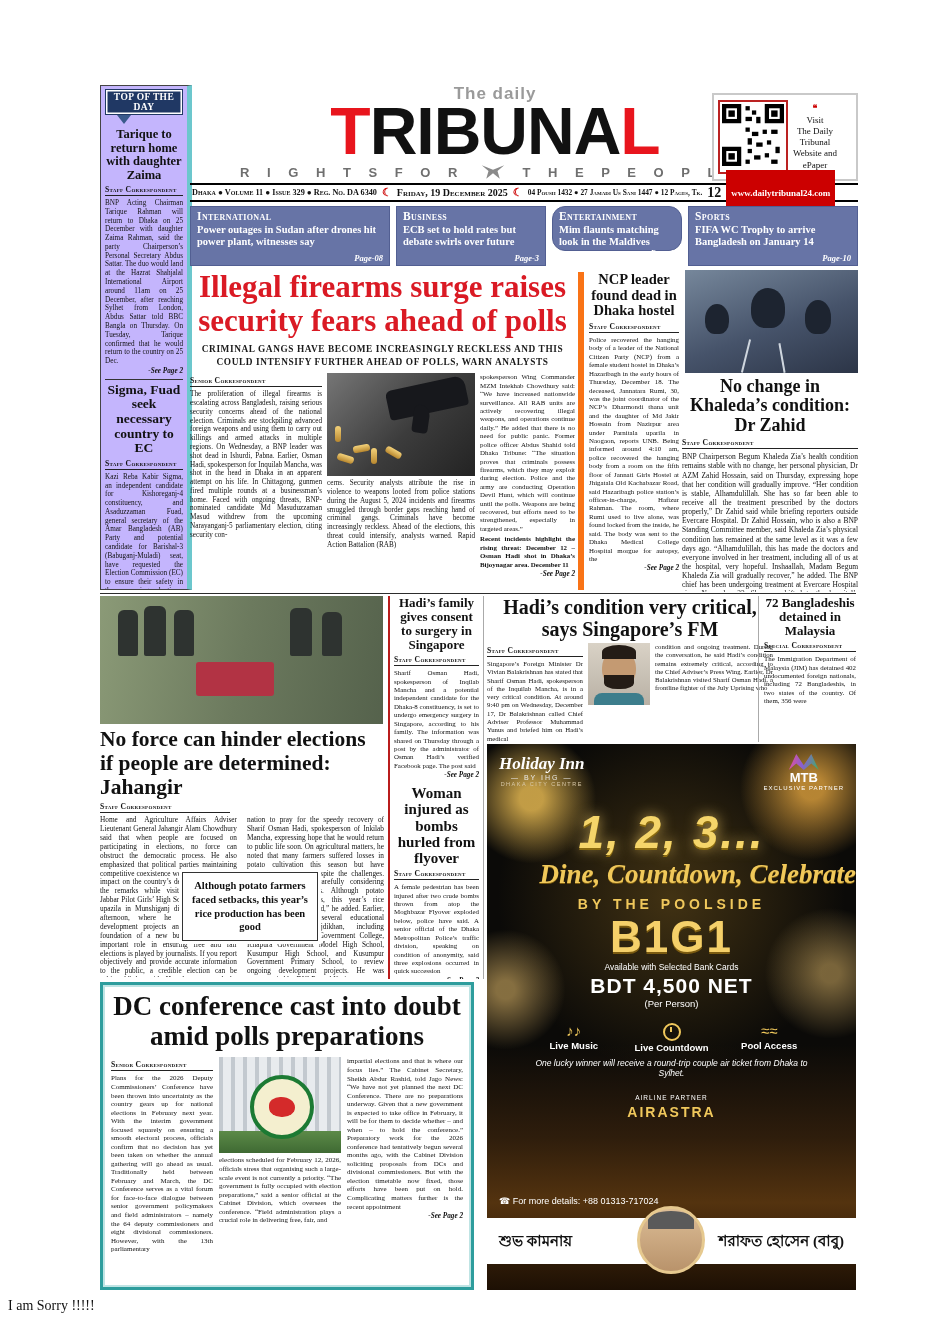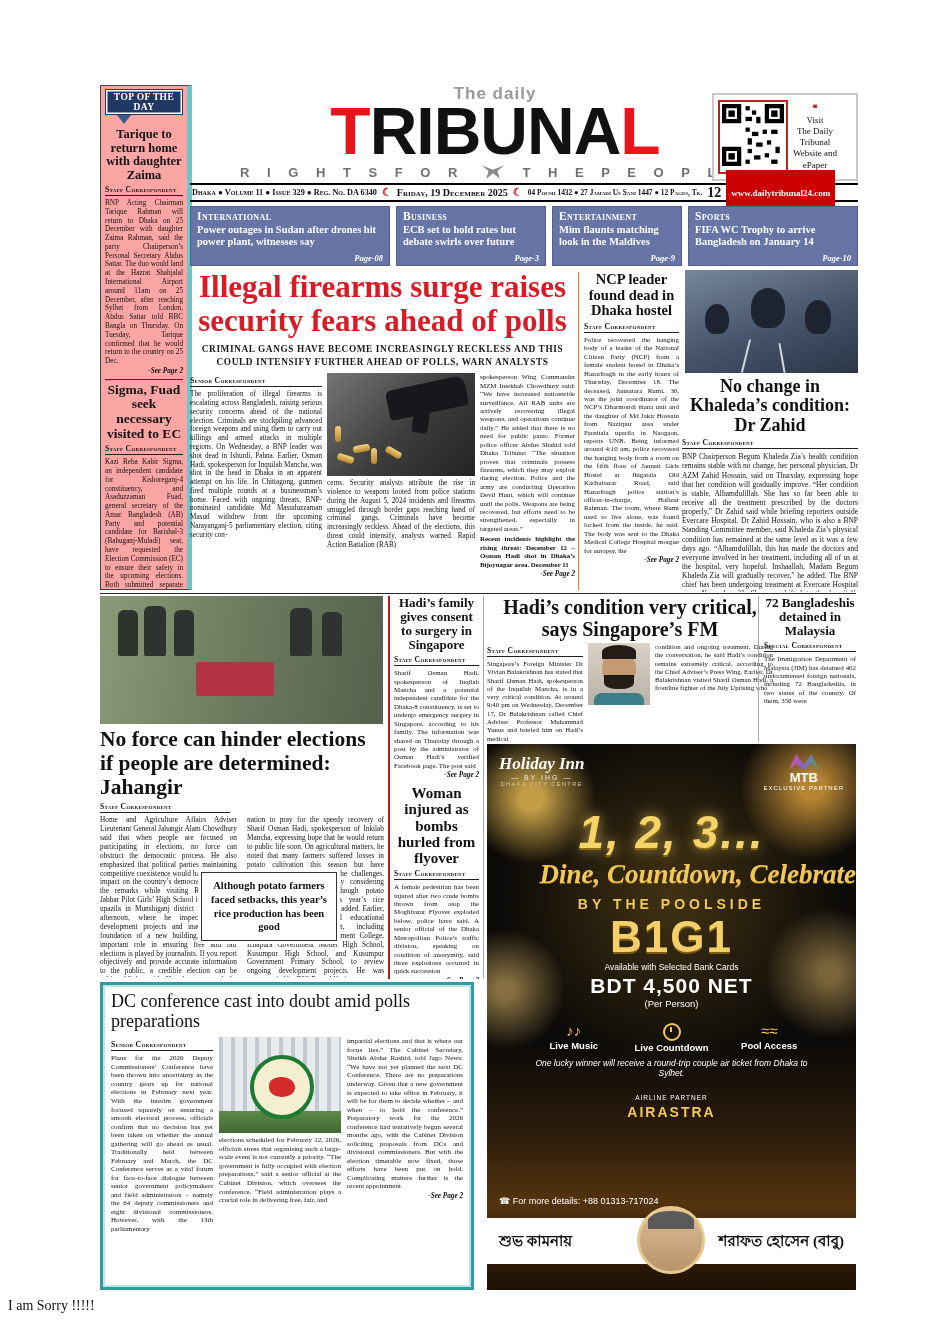--- a/index.html
+++ b/index.html
@@ -6,21 +6,21 @@
   .page{position:relative;width:945px;height:1336px;background:#fff;overflow:hidden;
         font-family:"Liberation Serif",serif;color:#111;}
   .abs{position:absolute;box-sizing:border-box;}
   .sans{font-family:"Liberation Sans",sans-serif;}
   .bt{font-size:7.2px;line-height:1.22;text-align:justify;}
   .by{font-variant:small-caps;font-weight:bold;font-size:7.6px;border-bottom:1.5px solid #222;
       padding-bottom:1px;margin:3px 0 3px 0;letter-spacing:.3px;}
   .sp{display:block;text-align:right;font-style:italic;font-weight:bold;font-size:7.2px;margin-top:1px;}
   .headline{font-weight:bold;line-height:1.08;}
   
-  .sidebar{border:1px solid #444;border-right:5px solid #6cc7cd;background:#fca5a5;padding:3px 4px;overflow:hidden;}
+  .sidebar{border:1px solid #444;border-right:5px solid #6cc7cd;background:#c4b5fd;padding:3px 4px;overflow:hidden;}
   .totd{background:#203864;color:#fff;text-align:center;font-weight:bold;font-size:9.5px;
         padding:2px 0;border:1px solid #203864;box-shadow:inset 0 0 0 1.5px #fff;letter-spacing:.4px;}
   .totd-tail{width:0;height:0;border-left:7px solid transparent;border-right:7px solid transparent;
         border-top:9px solid #3a5a8c;margin-left:12px;}
   
   .thedaily{color:#9a9a9a;font-weight:bold;font-size:17px;letter-spacing:1px;}
   .title{font-family:"Liberation Sans",sans-serif;font-weight:900;font-size:66px;line-height:1;
          letter-spacing:-1px;color:#111;}
   .title .red{color:#e8151d;}
   .tagline{color:#6f6f6f;font-weight:bold;font-size:13px;letter-spacing:7px;display:flex;
@@ -93,43 +93,43 @@
   .strip{position:absolute;left:0;right:0;bottom:26px;height:46px;background:#fff;color:#111;
          display:flex;align-items:center;justify-content:space-between;padding:0 12px;}
   .strip .bn{font-weight:bold;font-size:15px;font-family:"Liberation Serif",serif;}
   .adport{position:absolute;width:62px;height:62px;border-radius:50%;border:3px solid #e6c98f;
           background:linear-gradient(#dcbd96,#b9936b);left:150px;bottom:16px;overflow:hidden;}
   .adport .hair{position:absolute;left:8px;top:2px;width:46px;height:18px;border-radius:50% 50% 0 0;background:#5a5a5a;}
   .mtbmark{width:30px;height:16px;background:linear-gradient(100deg,#e94f9a,#8a5fd0 45%,#3fae62);
            clip-path:polygon(0 100%,25% 0,50% 70%,75% 0,100% 100%,75% 60%,50% 100%,25% 60%);}
   
   .dcbox{border:3px solid #2e9d9d;box-shadow:inset 0 0 0 2px #bfe4e4;background:#fff;padding:6px 8px;overflow:hidden;}
-  .dc-head{font-weight:normal;font-size:18px;line-height:1.12;}
+  .dc-head{font-weight:bold;font-size:27px;text-align:center;line-height:1.12;}
   .pullq{position:absolute;background:#fff;border:1.5px solid #333;box-shadow:0 0 0 3px #fff;
-         font-weight:bold;font-size:10.5px;text-align:center;line-height:1.3;padding:6px 8px;margin-left:19px;}
+         font-weight:bold;font-size:10.5px;text-align:center;line-height:1.3;padding:6px 8px;}
   .hr{position:absolute;background:#2c2c2c;}
   .holname{font-family:"Liberation Serif",serif;font-style:italic;font-weight:bold;font-size:17px;color:#fff;}
   .holsub{font-size:7px;letter-spacing:2px;color:#e8e8e8;text-align:center;}
   .holloc{font-size:5.5px;letter-spacing:1.5px;color:#caa;text-align:center;color:#d8c8a8;}
   .contact{font-size:9px;color:#fff;}
 </style>
 </head>
 <body>
 
 <div class="page">
 
   <div class="abs sidebar" style="left:100px;top:85px;width:92px;height:505px;">
     <div class="totd">TOP OF THE DAY</div>
     <div class="totd-tail"></div>
     <div class="headline" style="font-size:12.5px;text-align:center;margin:4px 0 2px;">Tarique to return home with daughter Zaima</div>
     <div class="by">Staff Correspondent</div>
     <div class="bt">BNP Acting Chairman Tarique Rahman will return to Dhaka on 25 December with daughter Zaima Rahman, said the party Chairperson’s Personal Secretary Abdus Sattar. The duo would land at the Hazrat Shahjalal International Airport around 11am on 25 December, after reaching Sylhet from London, Abdus Sattar told BBC Bangla on Thursday. On Tuesday, Tarique confirmed that he would return to the country on 25 Dec.</div>
     <span class="sp">-See Page 2</span>
     <div style="border-top:1.5px solid #333;margin:4px 0 3px;"></div>
-    <div class="headline" style="font-size:13.5px;text-align:center;margin:2px 0;">Sigma, Fuad seek necessary visited to EC</div>
+    <div class="headline" style="font-size:13.5px;text-align:center;margin:2px 0;">Sigma, Fuad seek necessary country to EC</div>
     <div class="by">Staff Correspondent</div>
     <div class="bt">Kazi Reba Kabir Sigma, an independent candidate for Kishoreganj-4 constituency, and Asaduzzaman Fuad, general secretary of the Amar Bangladesh (AB) Party and potential candidate for Barishal-3 (Babuganj-Muladi) seat, have requested the Election Commission (EC) to ensure their safety in the upcoming elections. Both submitted separate written appeals at the Election Commission Secretariat on Wednesday (December 17). Kazi Reba Kabir Sigma</div>
 
   </div>
 
   <div class="abs sans thedaily" style="left:240px;top:84px;width:510px;text-align:center;">The daily</div>
   <div class="abs title" style="left:240px;top:98px;width:510px;text-align:center;">
     <span class="red">T</span><span>RIBUNA</span><span class="red">L</span>
   </div>
   <div class="abs sans tagline" style="left:240px;top:163px;width:510px;">
@@ -197,21 +197,21 @@
   <div class="abs teaser" style="left:190px;top:206px;width:200px;height:60px;">
     <div class="sec">International</div>
     <div class="hl">Power outages in Sudan after drones hit power plant, witnesses say</div>
     <div class="pg">Page-08</div>
   </div>
   <div class="abs teaser" style="left:396px;top:206px;width:150px;height:60px;">
     <div class="sec">Business</div>
     <div class="hl">ECB set to hold rates but debate swirls over future</div>
     <div class="pg">Page-3</div>
   </div>
-  <div class="abs teaser" style="left:552px;top:206px;width:130px;height:60px;">
+  <div class="abs teaser" style="left:552px;top:206px;width:130px;height:45px;border-radius:13px;">
     <div class="sec">Entertainment</div>
     <div class="hl">Mim flaunts matching look in the Maldives</div>
     <div class="pg">Page-9</div>
   </div>
   <div class="abs teaser" style="left:688px;top:206px;width:170px;height:60px;">
     <div class="sec">Sports</div>
     <div class="hl">FIFA WC Trophy to arrive Bangladesh on January 14</div>
     <div class="pg">Page-10</div>
   </div>
 
@@ -236,21 +236,21 @@
         <div class="bt" style="margin-top:3px;">cerns. Security analysts attribute the rise in violence to weapons looted from police stations during the August 5, 2024 incidents and firearms smuggled through border gaps reaching hand of criminal gangs. Criminals have become increasingly reckless. Ahead of the elections, this threat could intensify, analysts warned. Rapid Action Battalion (RAB)</div>
       </div>
       <div>
         <div class="bt" style="font-size:6.9px;">spokesperson Wing Commander MZM Intekhab Chowdhury said: “We have increased nationwide surveillance. All RAB units are actively recovering illegal weapons, and operations continue daily.” He added that there is no need for public panic. Former police officer Abdus Shahid told Dhaka Tribune: “The situation proves that criminals possess firearms, which they may exploit during election. Police and the army are conducting Operation Devil Hunt, which will continue until the polls. Weapons are being recovered, but efforts need to be strengthened, especially in targeted areas.”</div>
         <div class="bt" style="font-weight:bold;font-size:6.9px;margin-top:2px;">Recent incidents highlight the rising threat: December 12 – Osman Hadi shot in Dhaka’s Bijoynagar area. December 11</div>
         <span class="sp">-See Page 2</span>
       </div>
     </div>
   </div>
 
-  <div class="abs" style="left:578px;top:272px;width:101px;height:318px;border-left:1px solid #f97316;padding:0 0 0 5px;overflow:hidden;">
+  <div class="abs" style="left:578px;top:272px;width:101px;height:318px;border-left:6px solid #f97316;padding:0 0 0 5px;overflow:hidden;">
     <div class="headline" style="font-size:14.5px;text-align:center;">NCP leader found dead in Dhaka hostel</div>
     <div class="by">Staff Correspondent</div>
     <div class="bt" style="font-size:6.9px;">Police recovered the hanging body of a leader of the National Citizen Party (NCP) from a female student hostel in Dhaka’s Hazaribagh in the early hours of Thursday, December 18. The deceased, Jannatara Rumi, 30, was the joint coordinator of the NCP’s Dharmondi thana unit and the daughter of Md Jakir Hossain from Nazirpur area under Parnitala uparila in Naogaon, reports UNB. Being informed around 4:10 am, police recovered the hanging body from a room on the fifth floor of Jannati Girls Hostel at Jhigatala Old Kachabazar Road, said Hazaribagh police station’s officer-in-charge, Hafizur Rahman. The room, where Rumi used to live alone, was found locked from the inside, he said. The body was sent to the Dhaka Medical College Hospital morgue for autopsy, the</div>
     <span class="sp">-See Page 2</span>
   </div>
 
   <div class="abs" style="left:682px;top:270px;width:176px;height:322px;overflow:hidden;">
     <div class="ph pressph" style="width:173px;height:103px;margin-left:3px;">
       <div class="head-sil" style="left:66px;top:18px;width:34px;height:40px;"></div>
       <div class="head-sil" style="left:20px;top:34px;width:24px;height:30px;"></div>

